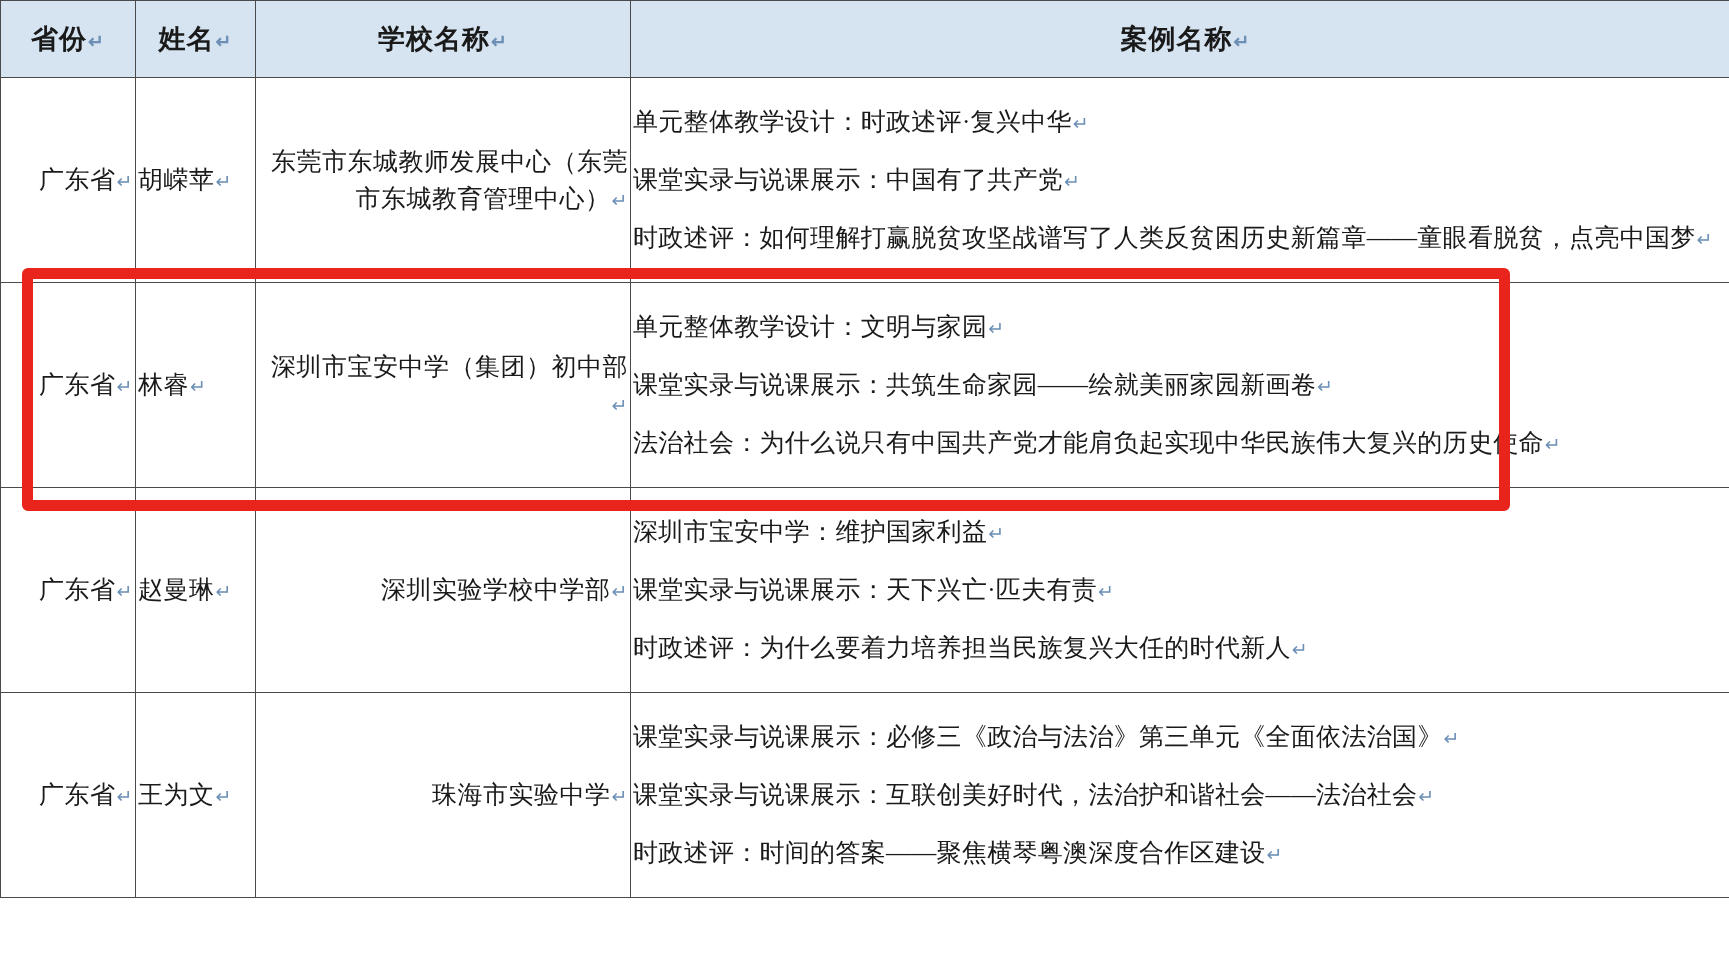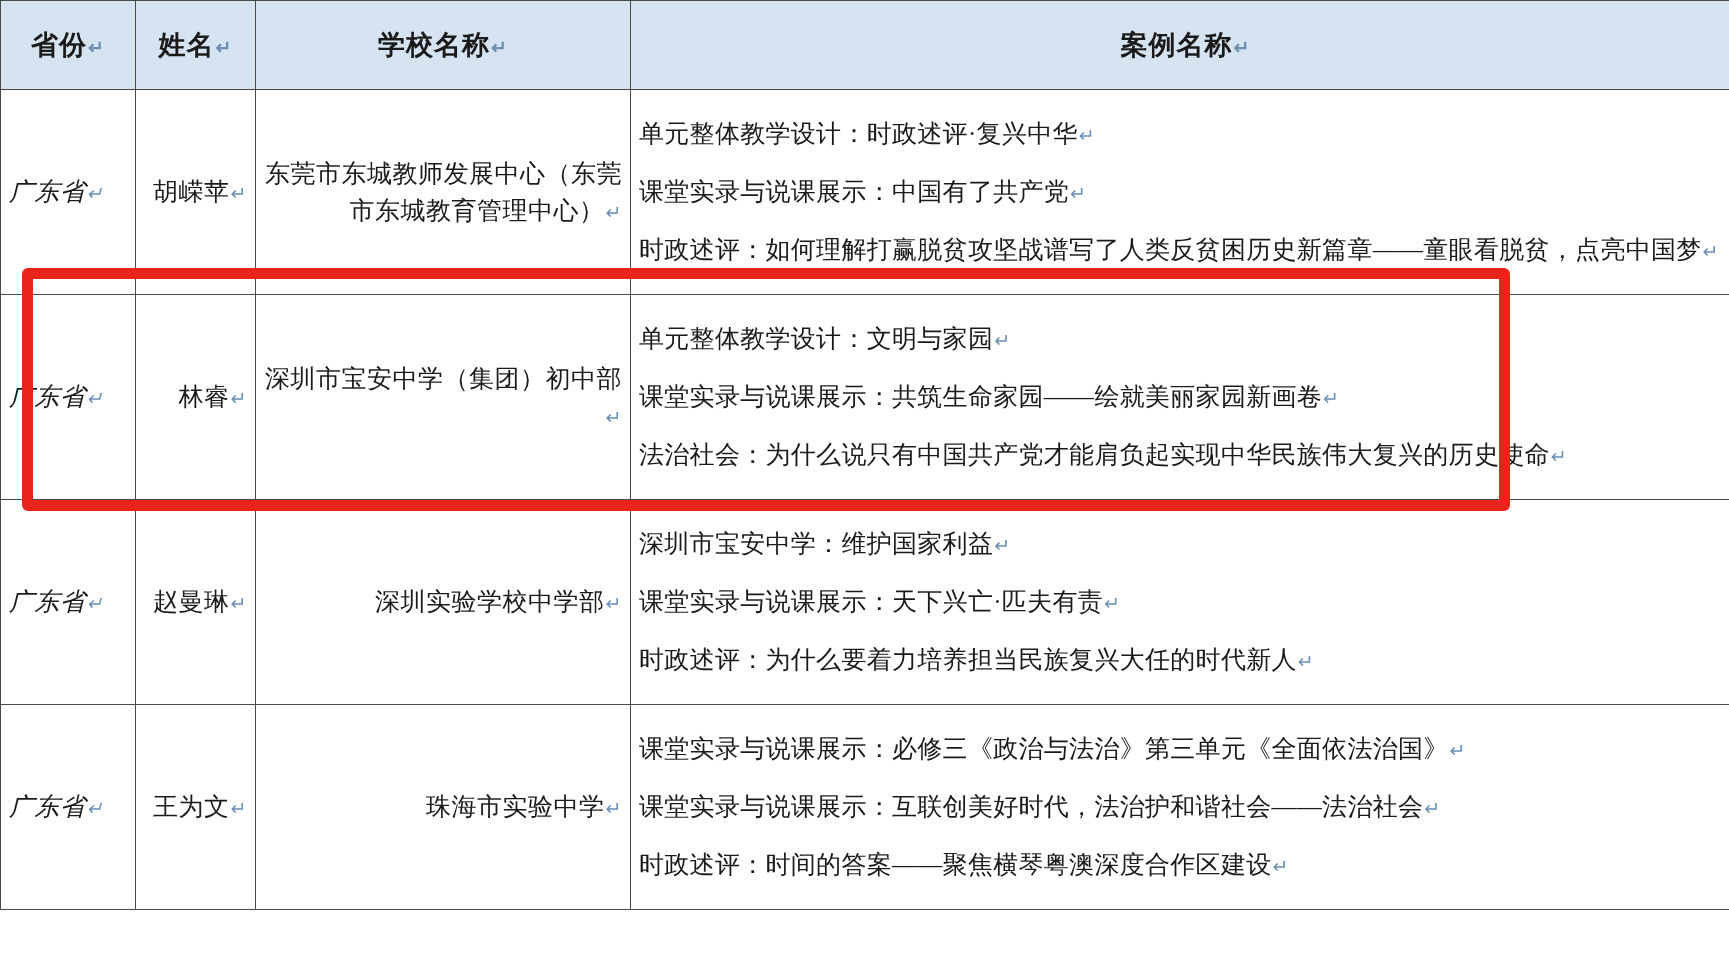--- a/index.html
+++ b/index.html
@@ -30,21 +30,21 @@
   }
   table.case-table col.c-prov { width: 135px; }
   table.case-table col.c-name { width: 120px; }
   table.case-table col.c-school { width: 375px; }
   table.case-table col.c-case { width: 1110px; }
 
   table.case-table th,
   table.case-table td {
     border: 1px solid #4a4a4a;
     vertical-align: middle;
-    padding: 8px;
+    padding: 2px;
     margin-top: 44px;
   }
   thead th {
     background: #d6e3f0;
     text-align: center;
     font-weight: bold;
     font-size: 27px;
     height: 72px;
     letter-spacing: 1px;
     font-family: "Liberation Sans", "DejaVu Sans", sans-serif;
@@ -57,22 +57,22 @@
     vertical-align: baseline;
     margin-left: 1px;
   }
   td.cell-prov, td.cell-name, td.cell-school {
     text-align: left;
     font-size: 25px;
     line-height: 1.5;
     padding: 6px 14px;
     letter-spacing: 0.5px;
   }
-  td.cell-prov { text-align: left; font-style: italic; }
-  td.cell-name { text-align: right; }
+  td.cell-prov { text-align: right; }
+  td.cell-name { text-align: left; }
   td.cell-school { padding-left: 18px; padding-right: 12px; text-align: right; }
 
   td.cell-case {
     padding: 14px 0 14px 18px;
     font-size: 25px;
     line-height: 1.45;
   }
   .case-line {
     white-space: nowrap;
     padding: 11px 0;

